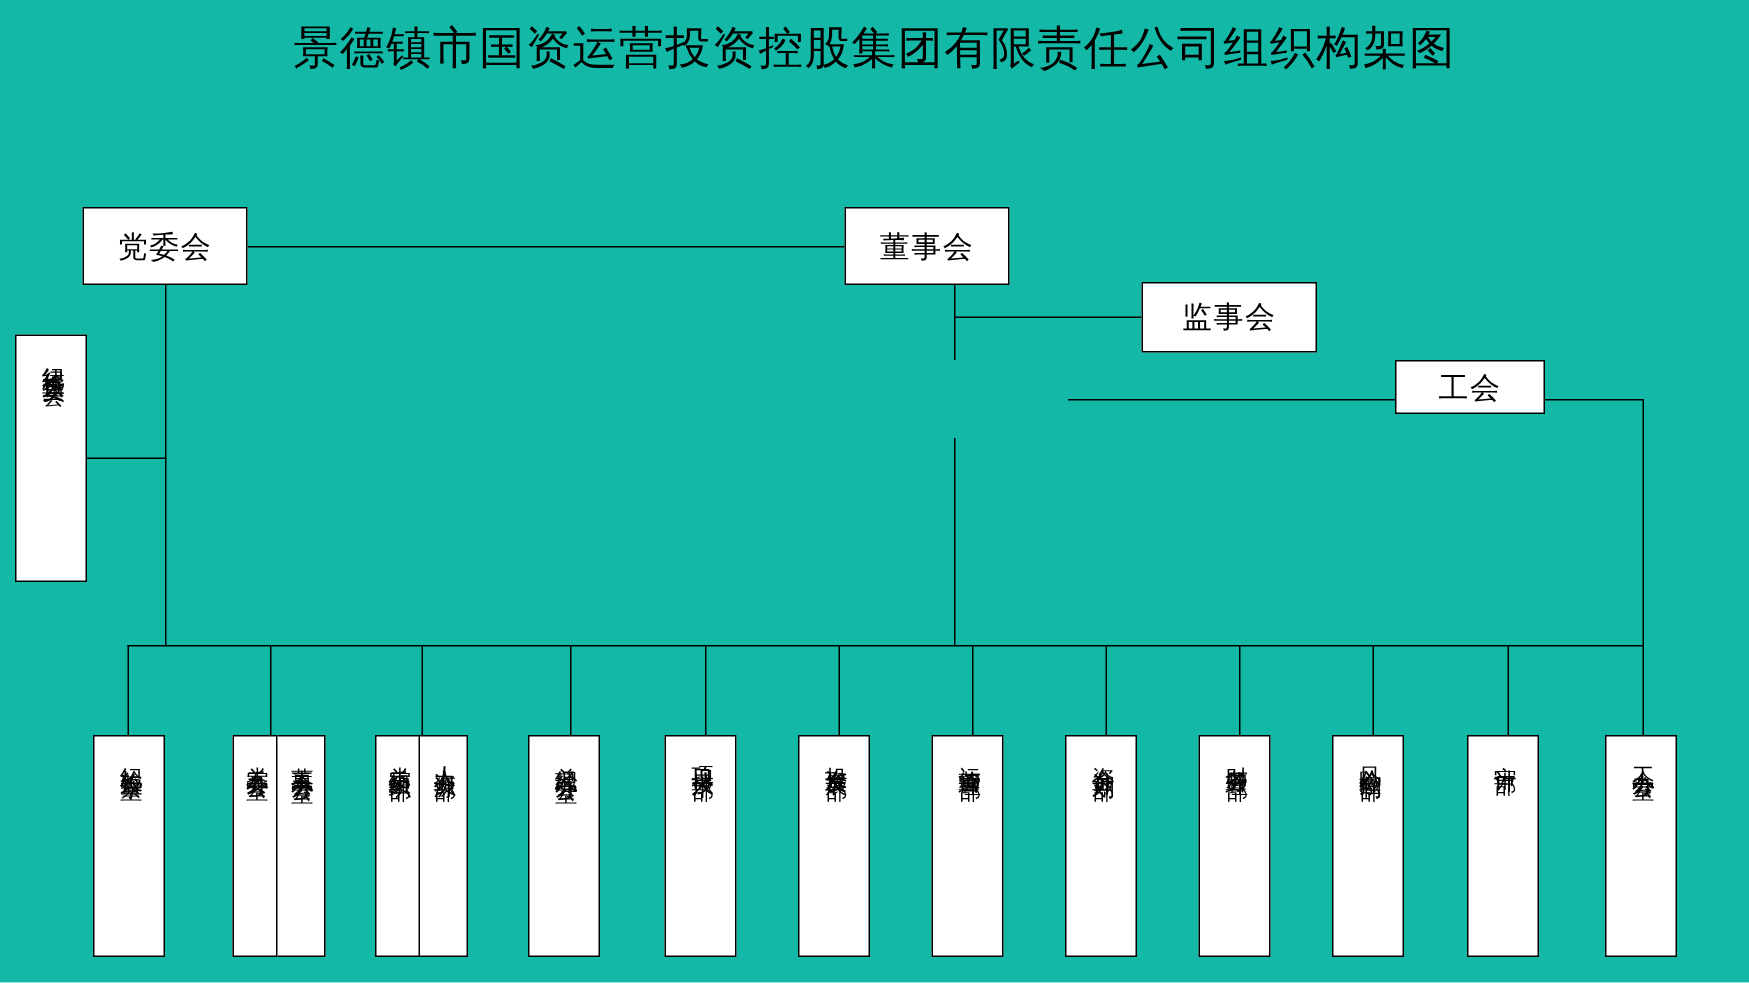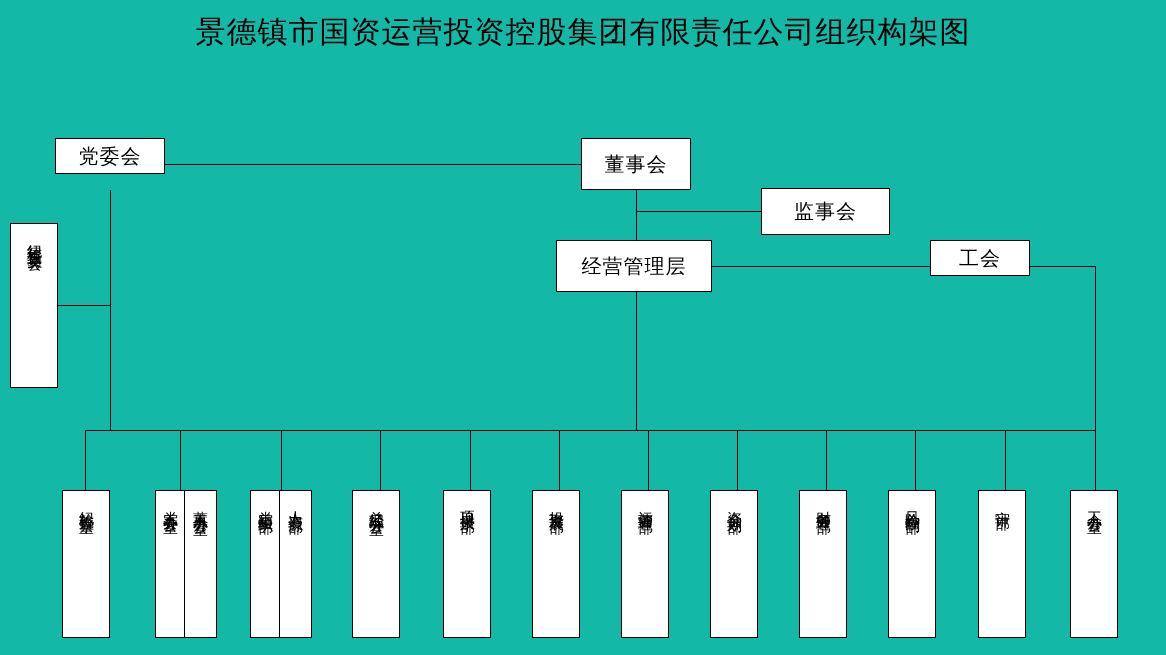--- a/index.html
+++ b/index.html
@@ -65,35 +65,32 @@
   .line.h { height: 1px; }
   .line.v { width: 1px; }
 </style>
 </head>
 <body>
 
 <div id="canvas">
 
   <div id="title">景德镇市国资运营投资控股集团有限责任公司组织构架图</div>
 
-  <div class="box hbox" style="left:55px; top:138px; width:110px; height:36px;align-items:center;">
+  <div class="box hbox" style="left:55px; top:138px; width:110px; height:52px;align-items:center;">
     <span>党委会</span>
   </div>
 
-  <div class="box hbox" style="left:581px; top:138px; width:110px; height:52px;">
+  <div class="box hbox" style="left:563px; top:138px; width:110px; height:52px;">
     <span>董事会</span>
   </div>
 
-  <div class="box hbox" style="left:761px; top:188px; width:129px; height:47px;">
+  <div class="box hbox" style="left:761px; top:188px; width:117px; height:47px;">
     <span>监事会</span>
   </div>
 
-  <div class="box hbox" style="left:556px; top:240px; width:156px; height:52px;">
-    <span>经营管理层</span>
-  </div>
 
   <div class="box hbox" style="left:930px; top:240px; width:100px; height:36px;">
     <span>工会</span>
   </div>
 
   <div class="box vbox" style="left:10px; top:223px; width:48px; height:165px;">
     <span>纪律检查委员会</span>
   </div>
 
   <div class="line h" style="left:165px; top:164px; width:416px;"></div>

